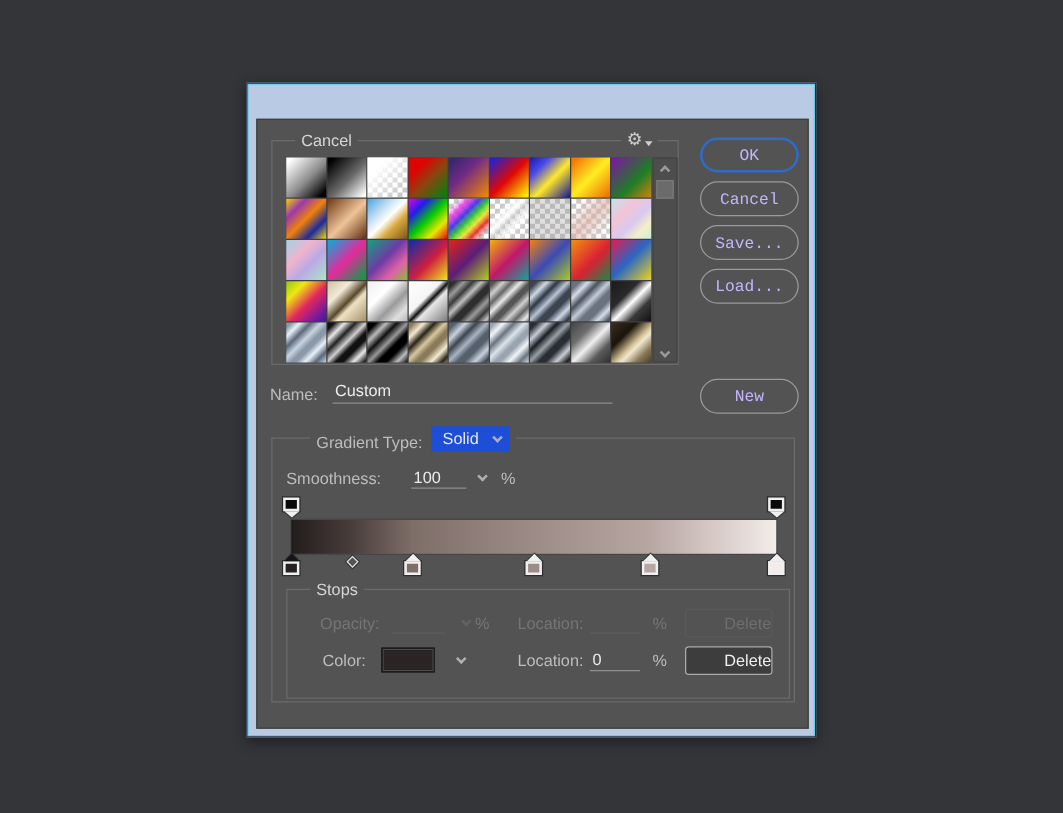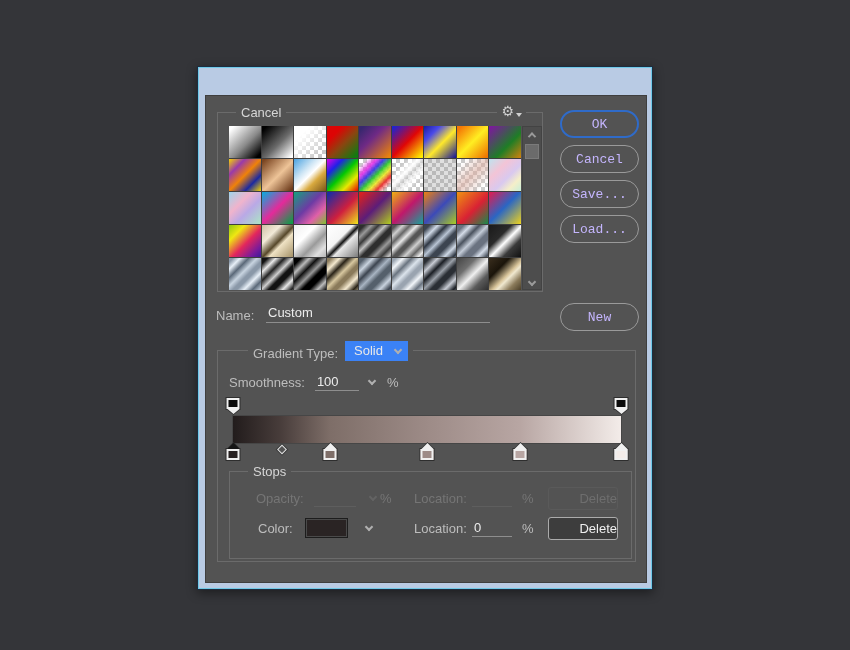--- a/index.html
+++ b/index.html
@@ -61,27 +61,27 @@
   .label { font-size:13px; color:#bdbdbd; }
   #name-label { position:absolute; left:10px; top:212px; }
   #name-input { position:absolute; left:60px; top:206px; width:224px; height:21px;
                 background:transparent; border:none; border-bottom:1px solid #8e8e8e;
                 color:#ececec; font-size:13px; font-family:"Liberation Sans",sans-serif; padding:0 2px; }
 
   
   #gb-main { left:11px; top:254px; width:419px; height:212px; }
   #gb-main > .gb-label { left:30px; top:-10px; display:flex; align-items:flex-end; }
   .combo { display:inline-flex; align-items:center; gap:12px; margin-left:7px;
-           background:#3b82f6; color:#e8e8e8; font-size:13px; padding:2px 7px 3px 9px; cursor:pointer; }
+           background:#1d4ed8; color:#e8e8e8; font-size:13px; padding:2px 7px 3px 9px; cursor:pointer; }
   .combo .chevron { border-color:#b0b0b0; margin-top:-2px; }
 
   .smooth-row { position:absolute; left:11px; top:22px; height:18px; display:flex; align-items:center; }
   .ul-input { background:transparent; border:none; border-bottom:1px solid #8e8e8e;
               color:#ececec; font-size:13px; font-family:"Liberation Sans",sans-serif; padding:0 2px; }
-  #smooth-input { width:44px; margin-left:10px; height:18px; }
+  #smooth-input { width:44px; margin-left:24px; height:18px; }
   .chev-btn { display:inline-block; width:6px; height:6px; border-right:2px solid #b0b0b0;
               border-bottom:2px solid #b0b0b0; transform:rotate(45deg); margin:0 0 2px 10px; cursor:pointer; }
   .unit { font-size:13px; color:#bdbdbd; margin-left:12px; }
 
   
   #grad-bar { position:absolute; left:15px; top:65px; width:388px; height:27px;
               box-shadow:0 0 0 1px #464646; cursor:crosshair; }
   .stoprow { position:absolute; left:15px; width:388px; height:18px; }
   #orow { top:47px; } #crow { top:92px; height:20px; }
   .marker { position:absolute; transform:translateX(-50%); display:flex; flex-direction:column; align-items:center; cursor:pointer; }

